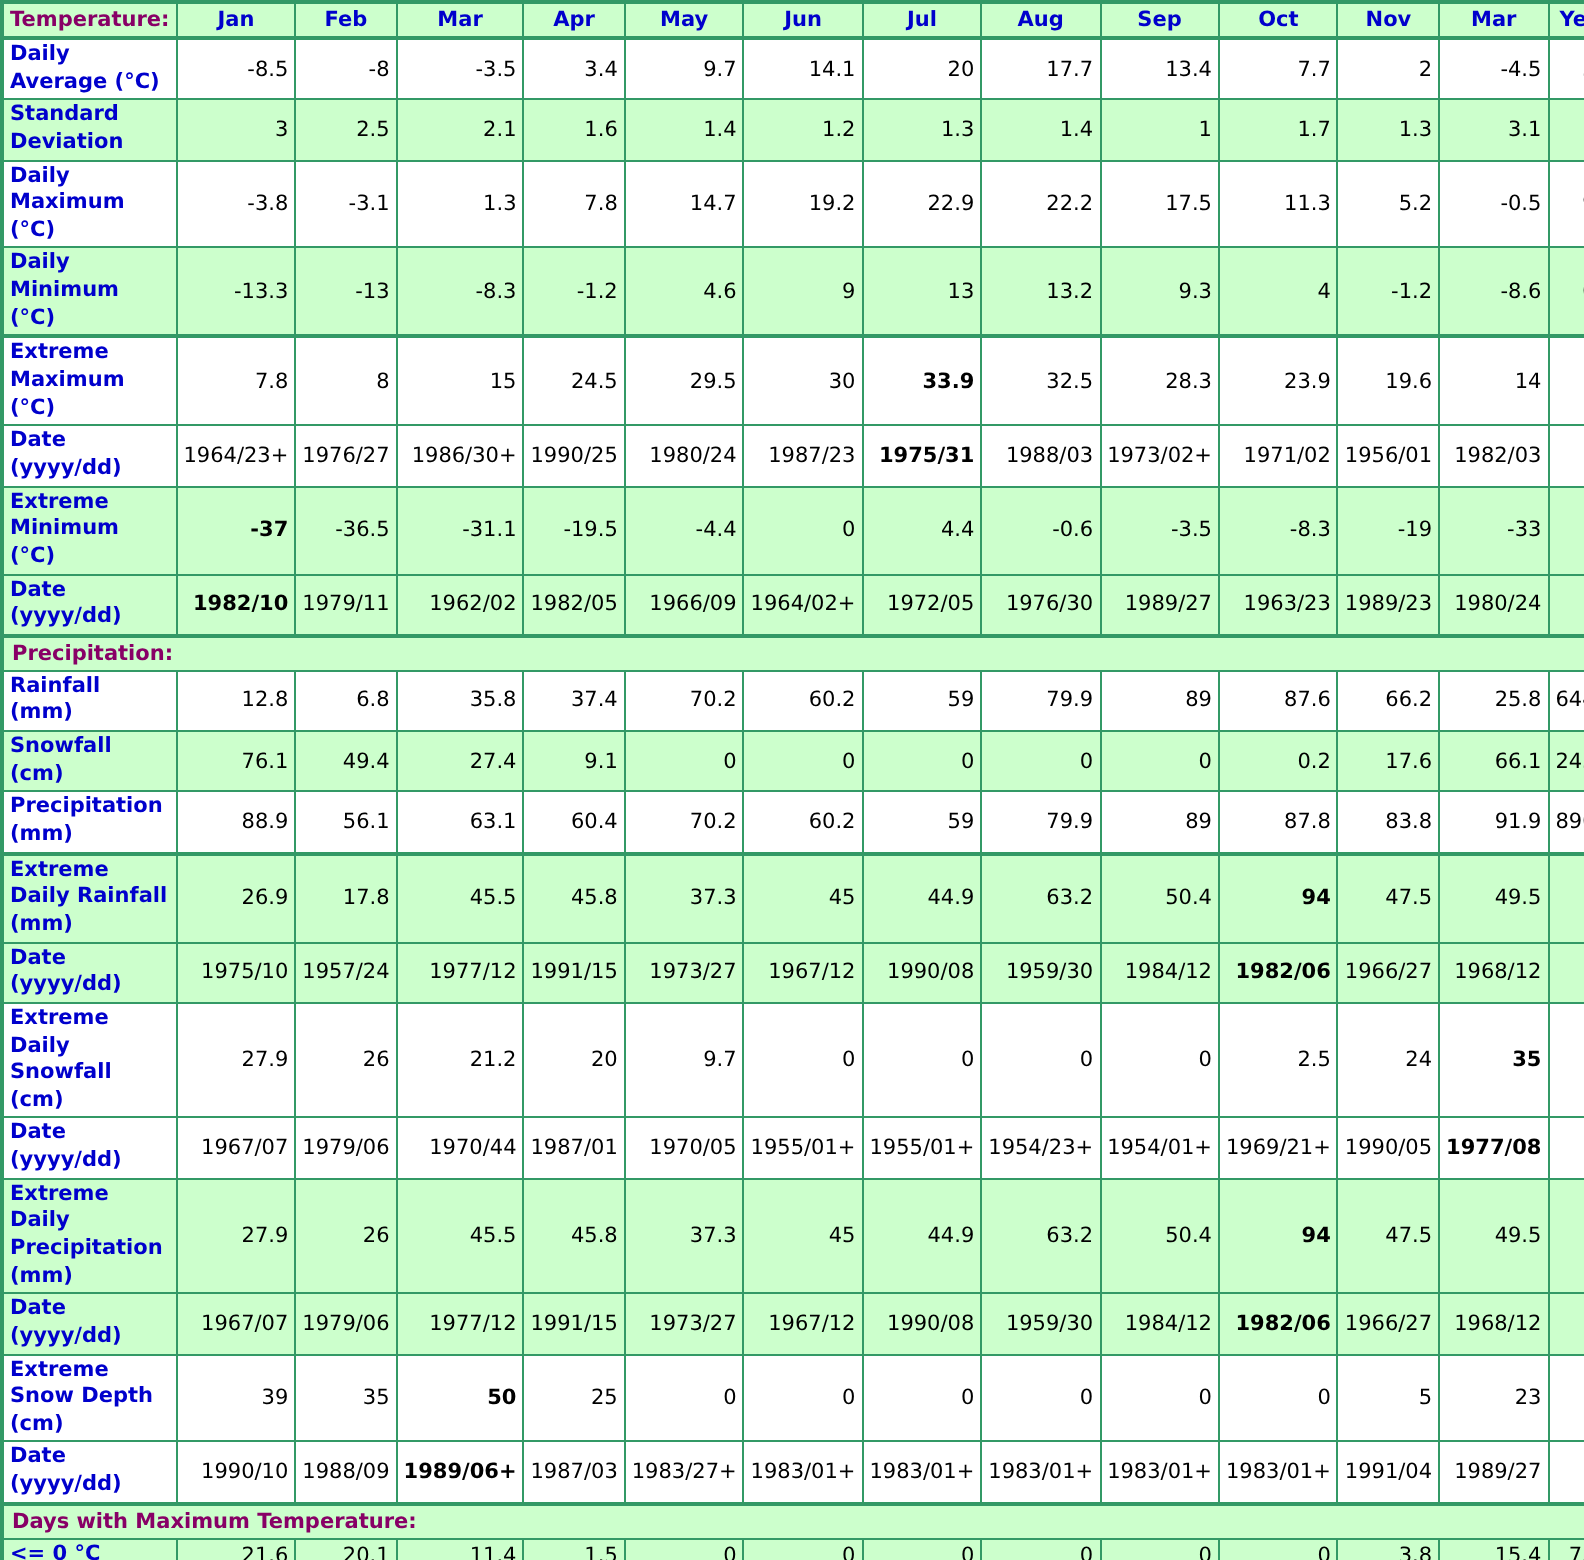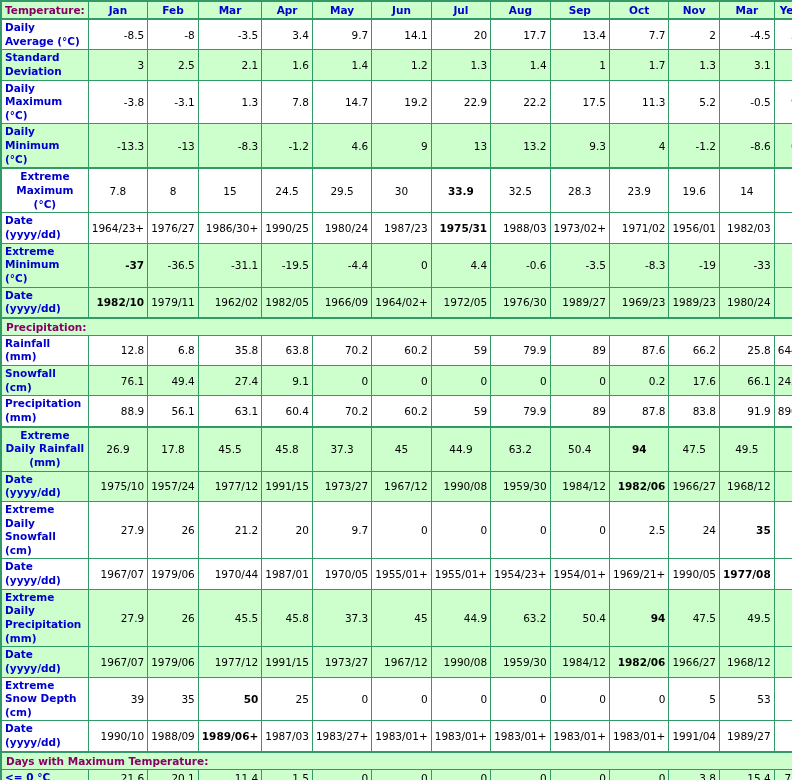--- a/index.html
+++ b/index.html
@@ -42,21 +42,21 @@
   }
   td.num{
     color:var(--text-black);
     font-size:10.5px;
     text-align:right;
     padding:1px 3px;
     white-space:nowrap;
   }
   tr.w td{background:var(--cell-white);}
   tr.g td{background:var(--cell-green);}
-  tr.thick td{border-top:2px solid var(--border);text-align:center;}
+  tr.thick td{border-top:2px solid var(--border);}
   tr.section td{
     background:var(--cell-green);
     border-top:2px solid var(--border);
     font-size:10.5px;
     font-weight:bold;
     padding:2px 4px;
     text-align:left;
   }
   .link{
     color:var(--link-purple);
@@ -205,34 +205,34 @@
           <td class="lbl">Date (yyyy/dd)</td>
           <td class="num b">1982/10</td>
           <td class="num">1979/11</td>
           <td class="num">1962/02</td>
           <td class="num">1982/05</td>
           <td class="num">1966/09</td>
           <td class="num">1964/02+</td>
           <td class="num">1972/05</td>
           <td class="num">1976/30</td>
           <td class="num">1989/27</td>
-          <td class="num">1969/23</td>
+          <td class="num">1963/23</td>
           <td class="num">1989/23</td>
           <td class="num">1980/24</td>
           <td class="num"></td>
         </tr>
         <tr class="section">
           <td colspan="15"><span class="link">Precipitation</span><span class="colon">:</span></td>
         </tr>
         <tr class="w">
           <td class="lbl">Rainfall (mm)</td>
           <td class="num">12.8</td>
           <td class="num">6.8</td>
           <td class="num">35.8</td>
-          <td class="num">63.8</td>
+          <td class="num">37.4</td>
           <td class="num">70.2</td>
           <td class="num">60.2</td>
           <td class="num">59</td>
           <td class="num">79.9</td>
           <td class="num">89</td>
           <td class="num">87.6</td>
           <td class="num">66.2</td>
           <td class="num">25.8</td>
           <td class="num">644.3</td>
         </tr>
@@ -370,21 +370,21 @@
           <td class="num">35</td>
           <td class="num b">50</td>
           <td class="num">25</td>
           <td class="num">0</td>
           <td class="num">0</td>
           <td class="num">0</td>
           <td class="num">0</td>
           <td class="num">0</td>
           <td class="num">0</td>
           <td class="num">5</td>
-          <td class="num">53</td>
+          <td class="num">23</td>
           <td class="num"></td>
         </tr>
         <tr class="w">
           <td class="lbl">Date (yyyy/dd)</td>
           <td class="num">1990/10</td>
           <td class="num">1988/09</td>
           <td class="num b">1989/06+</td>
           <td class="num">1987/03</td>
           <td class="num">1983/27+</td>
           <td class="num">1983/01+</td>

